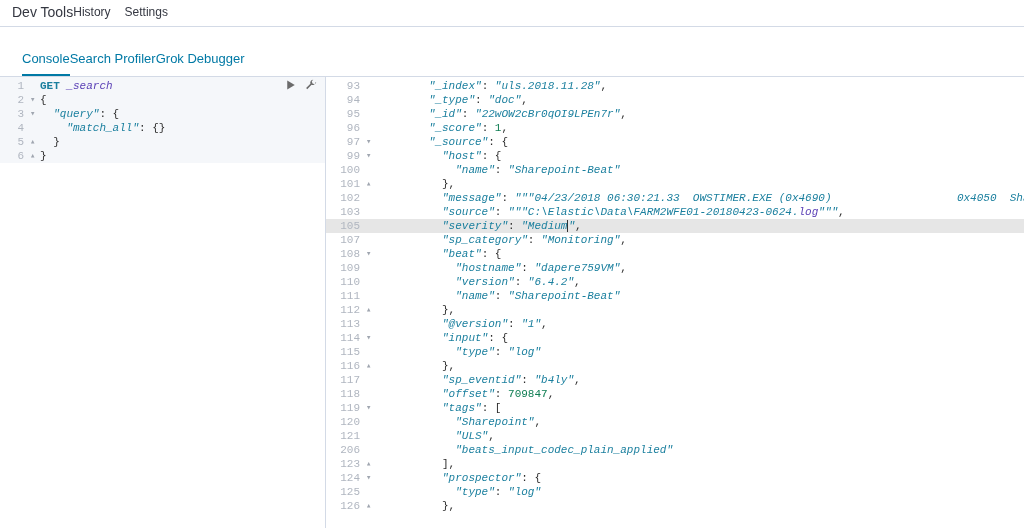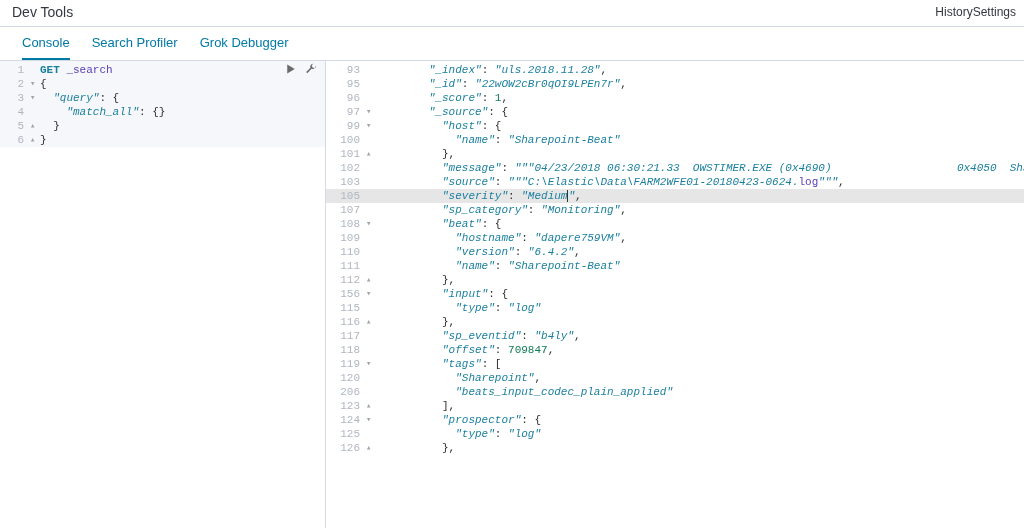--- a/index.html
+++ b/index.html
@@ -7,33 +7,32 @@
   font-family: -apple-system, BlinkMacSystemFont, "Segoe UI", Helvetica, Arial, sans-serif;
   font-size: 13px;
   color: #2d2d2d;
   background: #fff;
   width: 1024px;
   height: 528px;
   overflow: hidden;
 }
 .header {
   display: flex;
-  justify-content: space-between;
   align-items: center;
   padding: 4px 8px 6px 12px;
   border-bottom: 1px solid #d3dae6;
 }
 .header-title { font-size: 14px; color: #343741; }
-.header-right { display: flex; gap: 0; font-size: 12px; color: #343741; }
+.header-right { display: flex; gap: 14px; font-size: 12px; color: #343741; }
 .header-right span { cursor: pointer; }
 .tabs {
   display: flex;
-  gap: 22px;
   padding: 8px 0 0 22px;
   border-bottom: 1px solid #d3dae6;
+  margin-top: 16px;
 }
 .tab {
   font-size: 13px;
   color: #0079a5;
   padding-bottom: 8px;
   cursor: pointer;
 }
 .tab.active { border-bottom: 2px solid #0079a5; }
 .panes {
   display: flex;
@@ -81,21 +80,21 @@
   right: 8px;
   display: flex;
   gap: 8px;
   color: #5a5a5a;
 }
 .actions svg { width: 12px; height: 12px; fill: #6b6b6b; }
 .kw { color: #1a7f9e; font-weight: bold; margin-top: 22px; }
 .str { color: #1a7f9e; font-style: italic; }
 .num { color: #0e7d52; }
 .key { color: #1a7f9e; font-style: italic; }
-.fn { color: #5a3fb5; }
+.fn { color: #5a3fb5; font-style: italic; }
 .pane-left .editor { background: #f5f7fa; padding-top: 2px; }
 .pane-right .editor { padding-top: 2px; }
 .cursor-caret { border-right: 1px solid #333; }
 </style>
 </head>
 <body>
 
 <div class="header">
   <div class="header-title">Dev Tools</div>
   <div class="header-right">
@@ -129,42 +128,45 @@
       <span>
         <svg viewBox="0 0 16 16">
             <path d="M14 4a4 4 0 0 1-5.3 3.8L3 13.5 1.5 12l5.7-5.7A4 4 0 0 1 11 1l-2 2 1 3 3 1 2-2a4 4 0 0 1-1-1z"></path>
           </svg>
       </span>
     </div>
   </div>
   <div class="pane-right">
     <div class="editor" id="editor-right">
         <div class="line"><div class="gutter">93</div><div class="fold"></div><div class="code">        <span class="key">"_index"</span>: <span class="str">"uls.2018.11.28"</span>,</div></div>
+        <div class="line"><div class="gutter">94</div><div class="fold"></div><div class="code">        <span class="key">"_type"</span>: <span class="str">"doc"</span>,</div></div>
         <div class="line"><div class="gutter">95</div><div class="fold"></div><div class="code">        <span class="key">"_id"</span>: <span class="str">"22wOW2cBr0qOI9LPEn7r"</span>,</div></div>
         <div class="line"><div class="gutter">96</div><div class="fold"></div><div class="code">        <span class="key">"_score"</span>: <span class="num">1</span>,</div></div>
         <div class="line"><div class="gutter">97</div><div class="fold">▾</div><div class="code">        <span class="key">"_source"</span>: {</div></div>
         <div class="line"><div class="gutter">99</div><div class="fold">▾</div><div class="code">          <span class="key">"host"</span>: {</div></div>
         <div class="line"><div class="gutter">100</div><div class="fold"></div><div class="code">            <span class="key">"name"</span>: <span class="str">"Sharepoint-Beat"</span></div></div>
         <div class="line"><div class="gutter">101</div><div class="fold">▴</div><div class="code">          },</div></div>
         <div class="line"><div class="gutter">102</div><div class="fold"></div><div class="code">          <span class="key">"message"</span>: <span class="str">"""04/23/2018 06:30:21.33  OWSTIMER.EXE (0x4690)                   0x4050  SharePoint Foundation           Monitoring              b4ly  Medium    Leaving Monitored Scope (Timer Job job-application-server-admin-service). Execution Time=6.3113468331869  122f609e-7ac9-c0b7-151d-0bff36e4a9ed"""</span>,</div></div>
         <div class="line"><div class="gutter">103</div><div class="fold"></div><div class="code">          <span class="key">"source"</span>: <span class="str">"""C:\Elastic\Data\FARM2WFE01-20180423-0624.</span><span class="fn">log</span><span class="str">"""</span>,</div></div>
         <div class="line hl"><div class="gutter">105</div><div class="fold"></div><div class="code">          <span class="key">"severity"</span>: <span class="str">"Mediu<span class="cursor-caret">m</span>"</span>,</div></div>
         <div class="line"><div class="gutter">107</div><div class="fold"></div><div class="code">          <span class="key">"sp_category"</span>: <span class="str">"Monitoring"</span>,</div></div>
         <div class="line"><div class="gutter">108</div><div class="fold">▾</div><div class="code">          <span class="key">"beat"</span>: {</div></div>
         <div class="line"><div class="gutter">109</div><div class="fold"></div><div class="code">            <span class="key">"hostname"</span>: <span class="str">"dapere759VM"</span>,</div></div>
         <div class="line"><div class="gutter">110</div><div class="fold"></div><div class="code">            <span class="key">"version"</span>: <span class="str">"6.4.2"</span>,</div></div>
         <div class="line"><div class="gutter">111</div><div class="fold"></div><div class="code">            <span class="key">"name"</span>: <span class="str">"Sharepoint-Beat"</span></div></div>
         <div class="line"><div class="gutter">112</div><div class="fold">▴</div><div class="code">          },</div></div>
-        <div class="line"><div class="gutter">156</div><div class="fold">▾</div><div class="code">          <span class="key">"input"</span>: {</div></div>
+        <div class="line"><div class="gutter">113</div><div class="fold"></div><div class="code">          <span class="key">"@version"</span>: <span class="str">"1"</span>,</div></div>
+        <div class="line"><div class="gutter">114</div><div class="fold">▾</div><div class="code">          <span class="key">"input"</span>: {</div></div>
         <div class="line"><div class="gutter">115</div><div class="fold"></div><div class="code">            <span class="key">"type"</span>: <span class="str">"log"</span></div></div>
         <div class="line"><div class="gutter">116</div><div class="fold">▴</div><div class="code">          },</div></div>
         <div class="line"><div class="gutter">117</div><div class="fold"></div><div class="code">          <span class="key">"sp_eventid"</span>: <span class="str">"b4ly"</span>,</div></div>
         <div class="line"><div class="gutter">118</div><div class="fold"></div><div class="code">          <span class="key">"offset"</span>: <span class="num">709847</span>,</div></div>
         <div class="line"><div class="gutter">119</div><div class="fold">▾</div><div class="code">          <span class="key">"tags"</span>: [</div></div>
         <div class="line"><div class="gutter">120</div><div class="fold"></div><div class="code">            <span class="str">"Sharepoint"</span>,</div></div>
+        <div class="line"><div class="gutter">121</div><div class="fold"></div><div class="code">            <span class="str">"ULS"</span>,</div></div>
         <div class="line"><div class="gutter">206</div><div class="fold"></div><div class="code">            <span class="str">"beats_input_codec_plain_applied"</span></div></div>
         <div class="line"><div class="gutter">123</div><div class="fold">▴</div><div class="code">          ],</div></div>
         <div class="line"><div class="gutter">124</div><div class="fold">▾</div><div class="code">          <span class="key">"prospector"</span>: {</div></div>
         <div class="line"><div class="gutter">125</div><div class="fold"></div><div class="code">            <span class="key">"type"</span>: <span class="str">"log"</span></div></div>
         <div class="line"><div class="gutter">126</div><div class="fold">▴</div><div class="code">          },</div></div>
       </div>
   </div>
 </div>
 
 </body></html>

